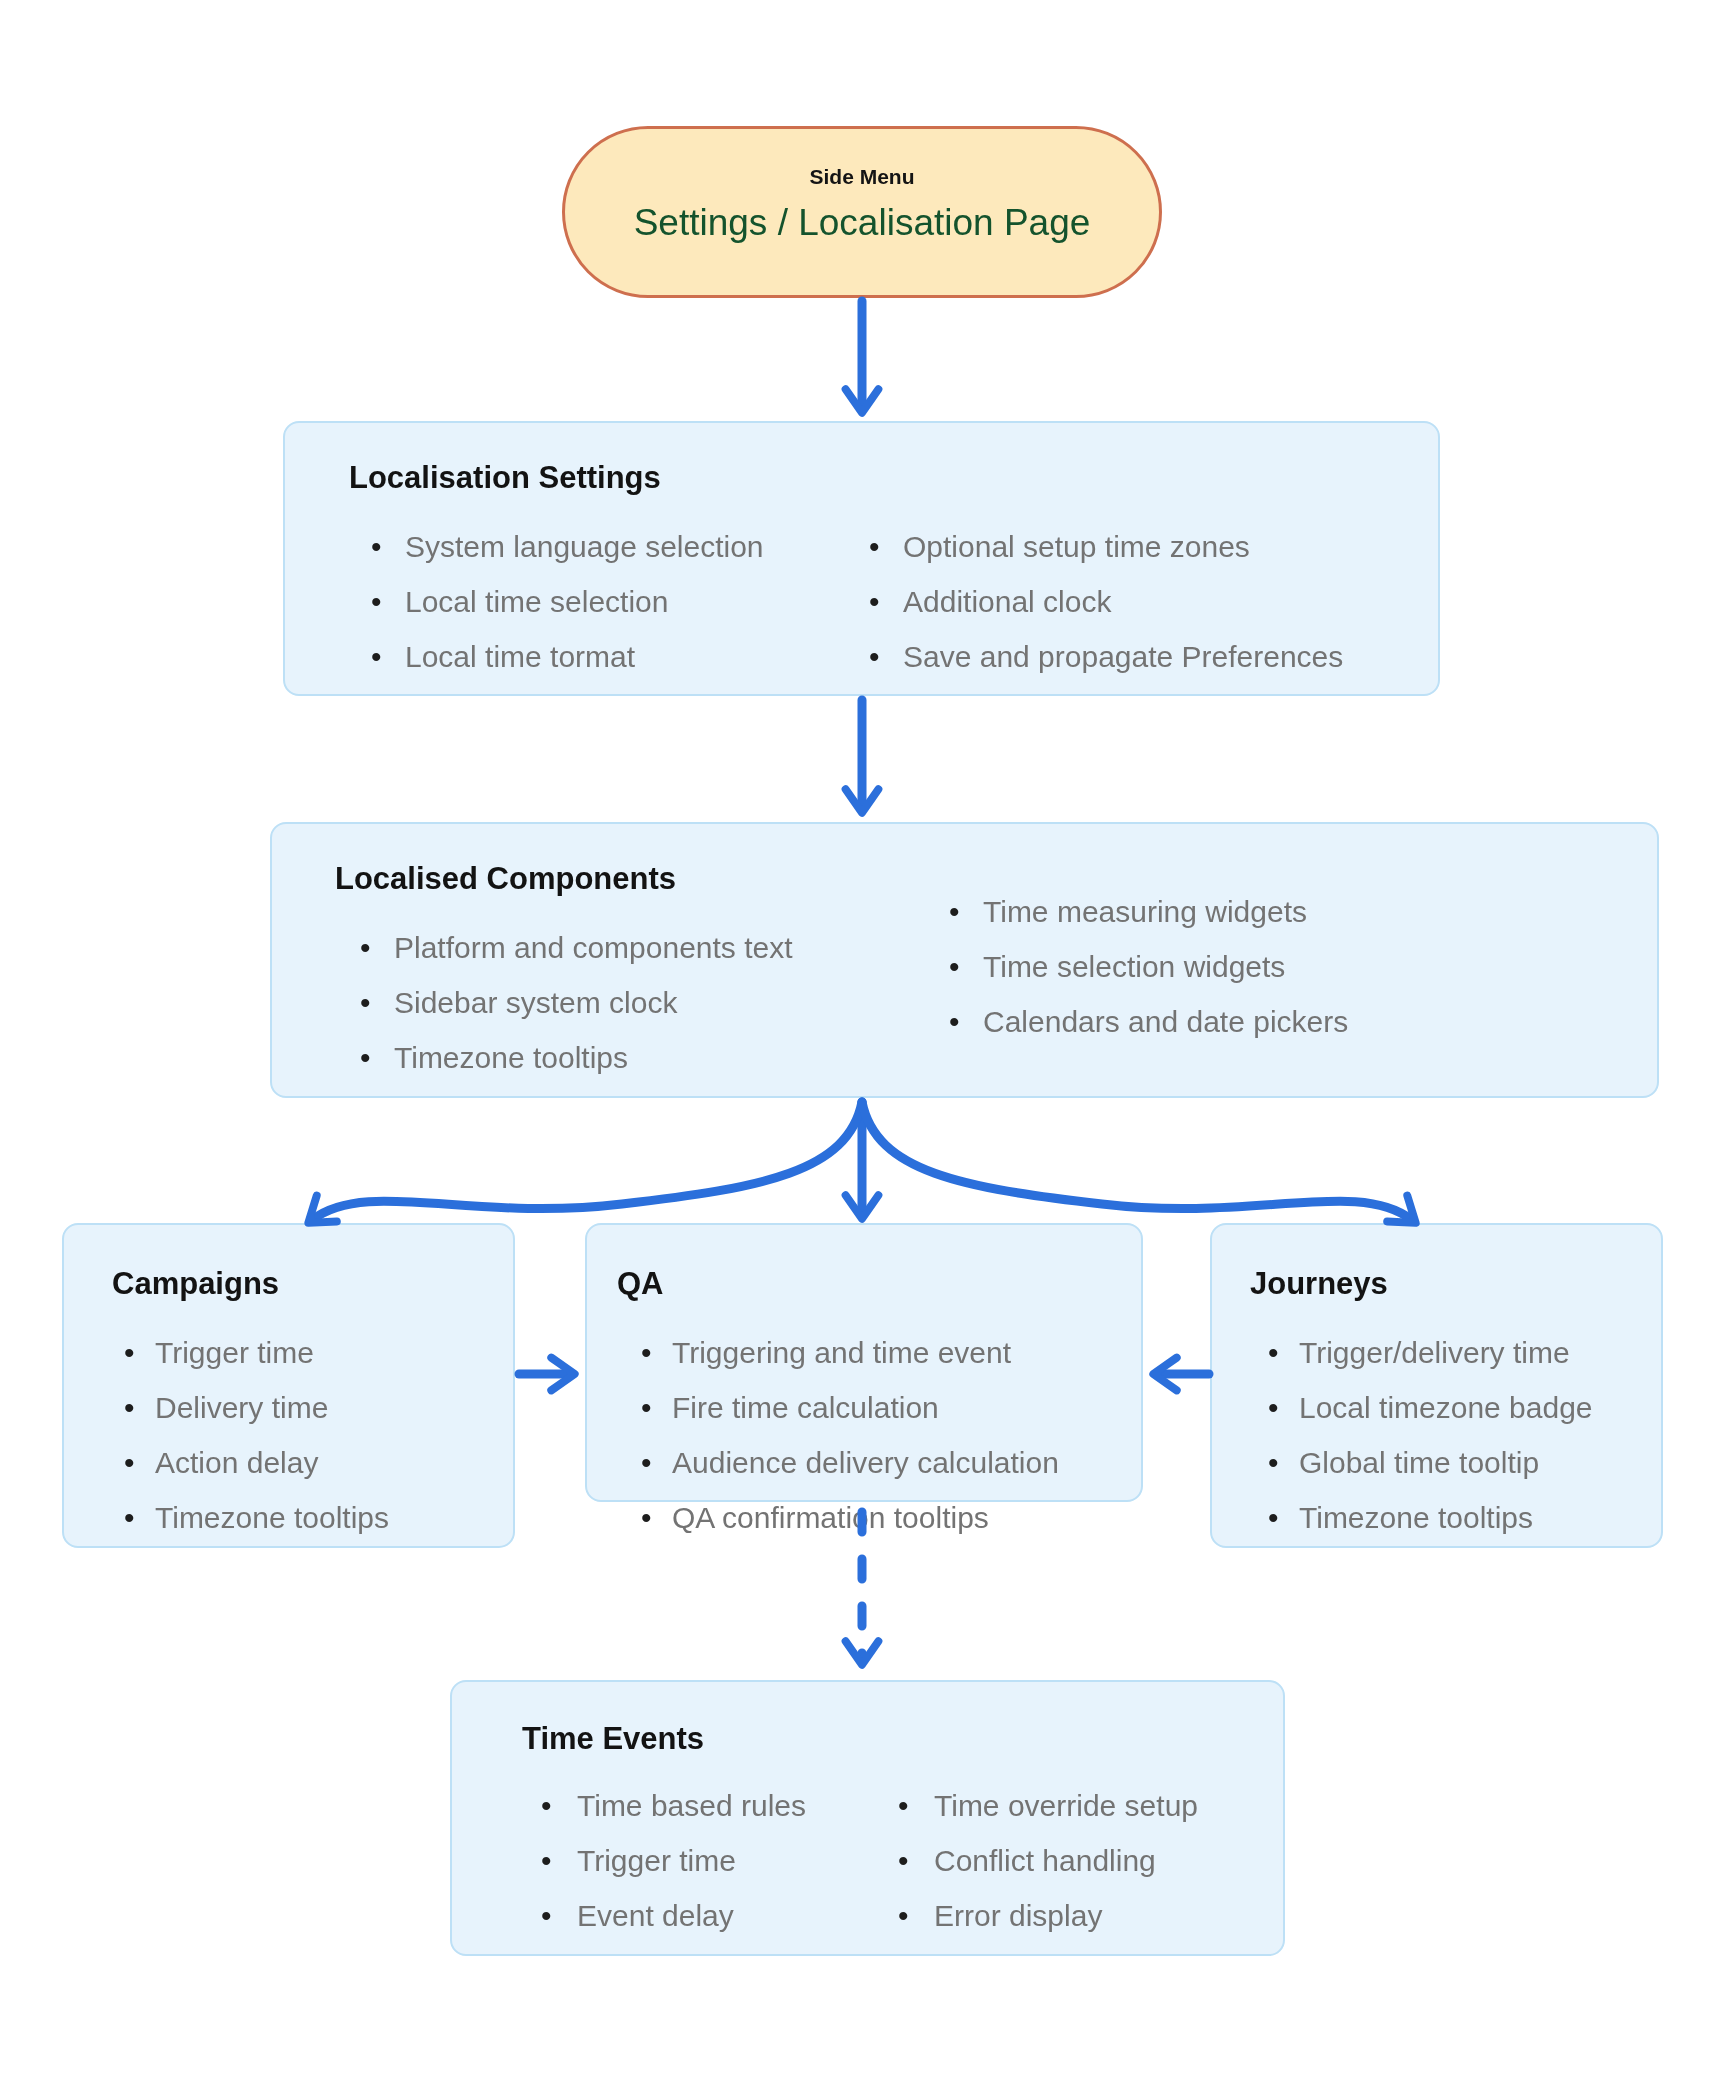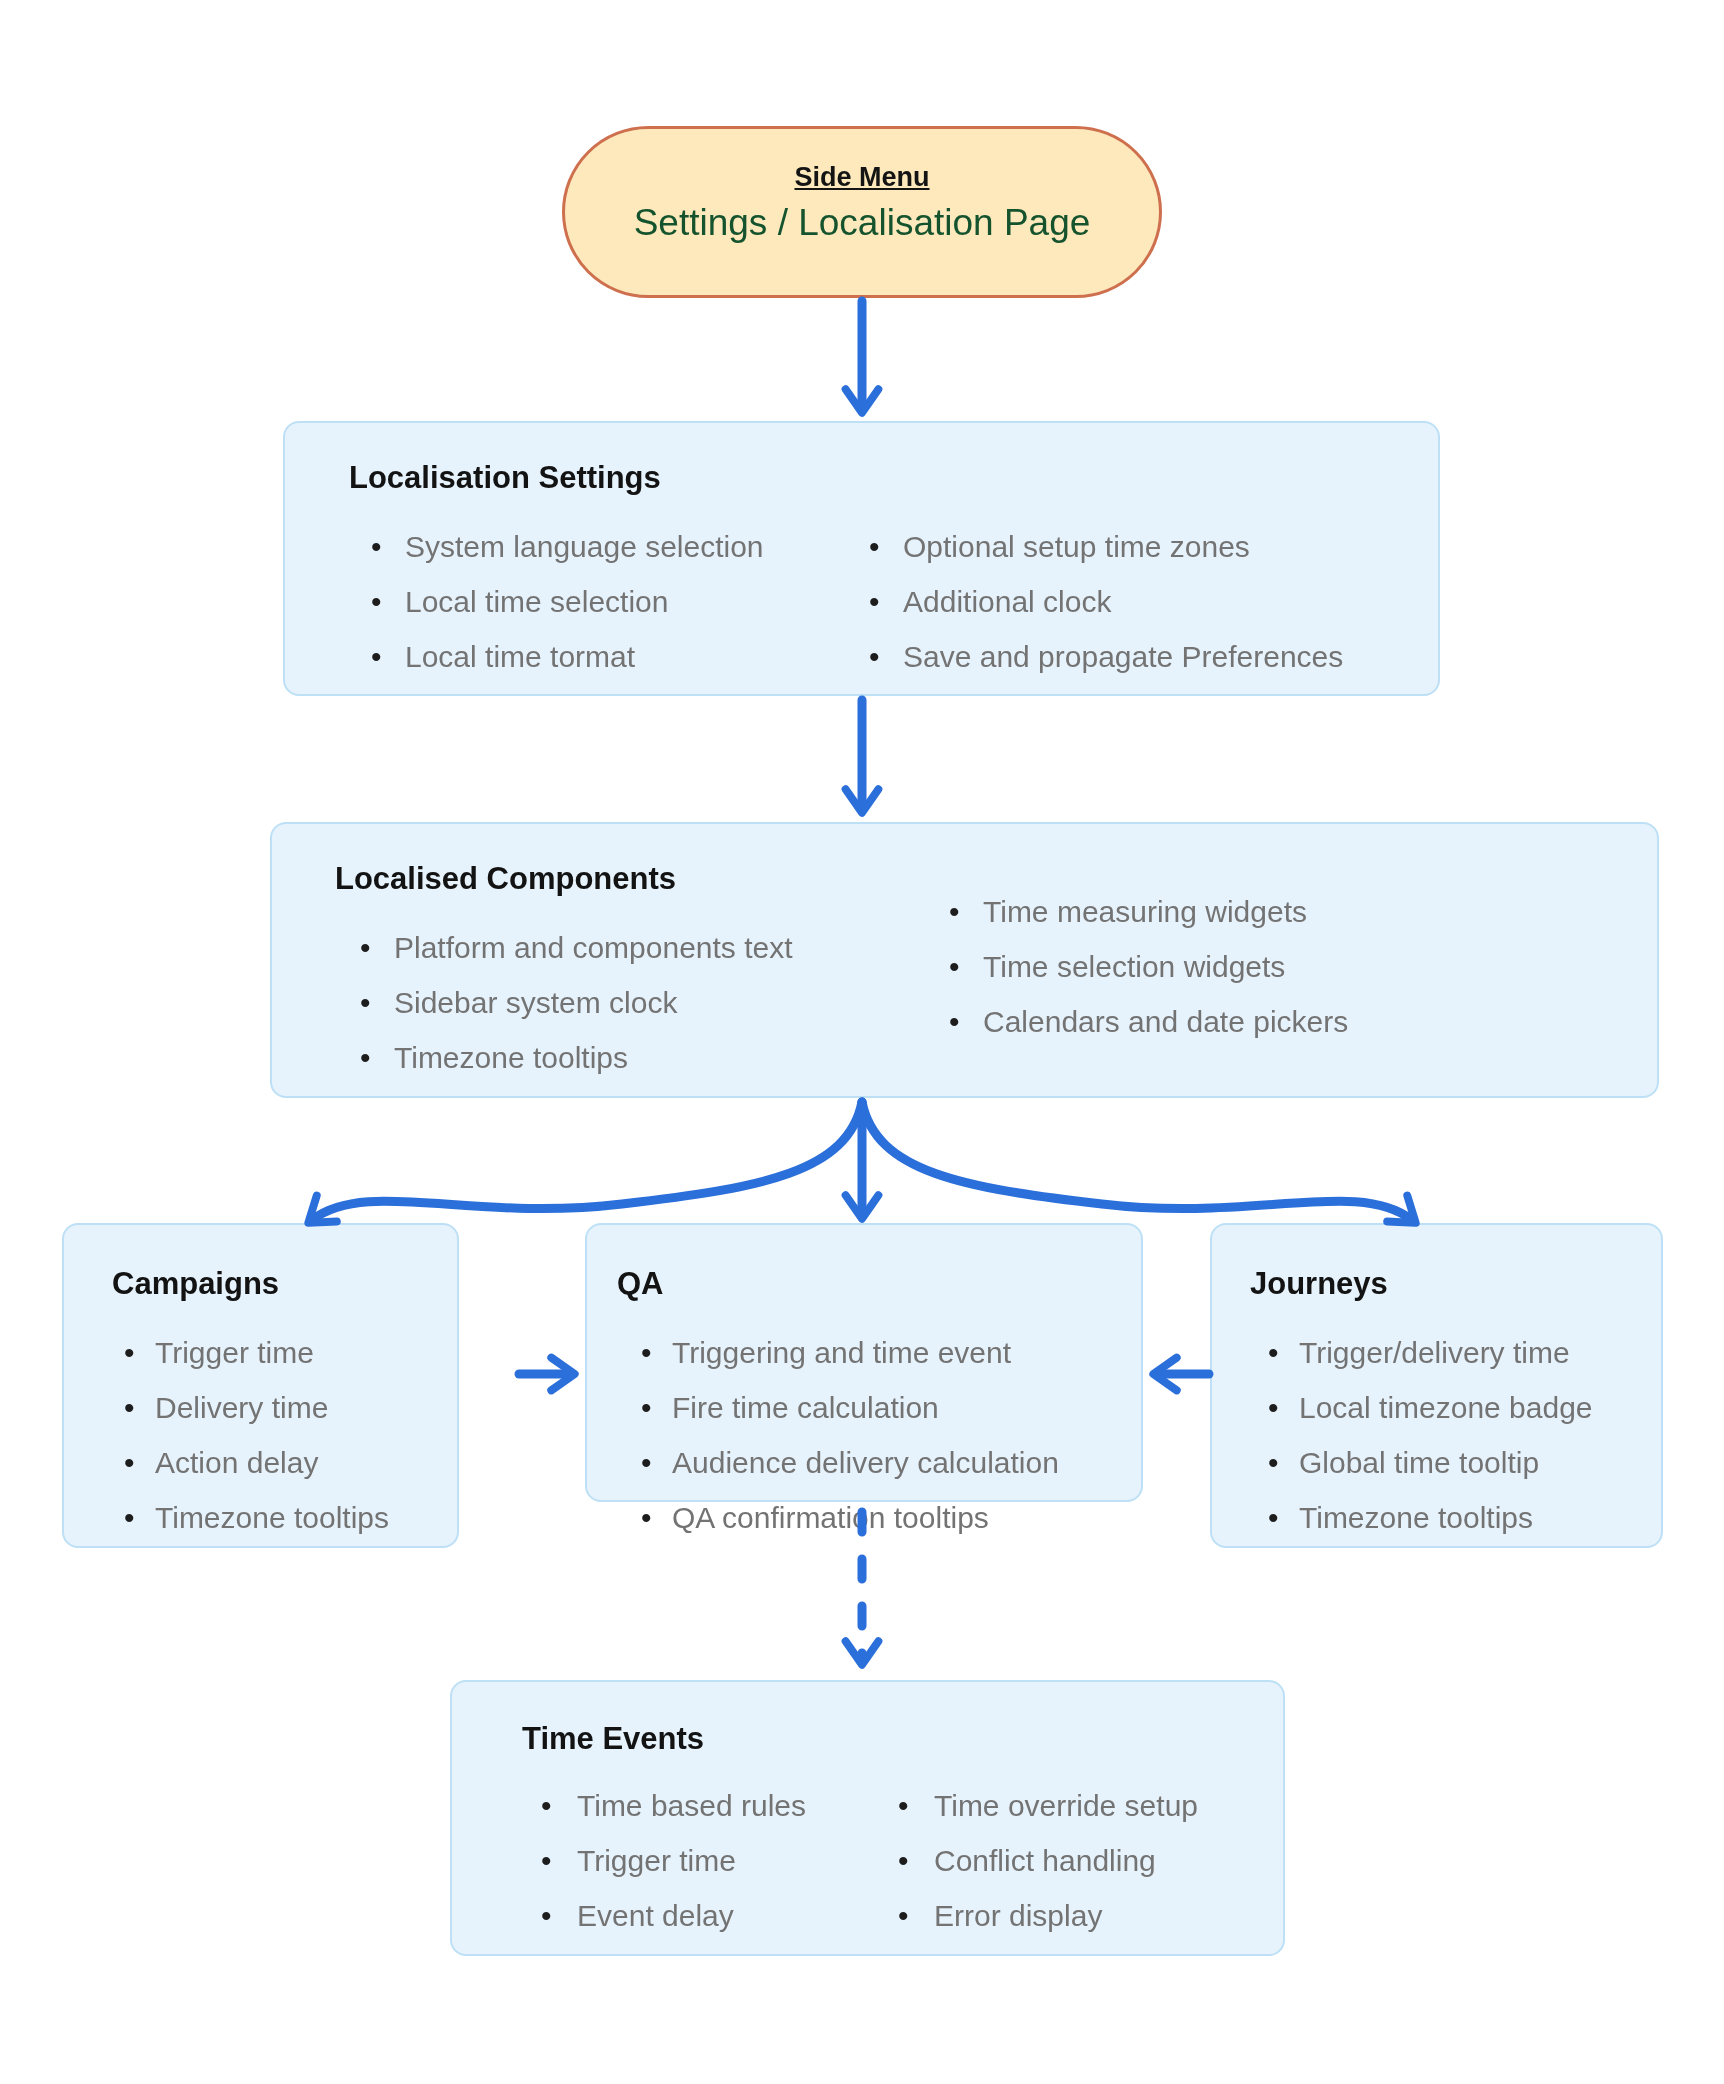--- a/index.html
+++ b/index.html
@@ -11,21 +11,21 @@
 
   .node { position:absolute; box-sizing:border-box; z-index:2; }
 
   .pill {
     background:var(--pill-fill,#FDE9BC);
     border:3px solid var(--pill-border,#CE6F4E);
     border-radius:90px;
     text-align:center;
     padding-top:26px;
   }
-  .pill-title { font-size:27px; font-weight:700; line-height:44px; color:#141414;text-decoration:underline; }
+  .pill-title { font-size:21px; font-weight:700; line-height:44px; color:#141414; }
   .pill-sub   { font-size:37px; line-height:48px; color:#14532d; }
 
   .box {
     background:var(--box-fill,#E7F3FC);
     border:2px solid var(--box-border,#BDE0F6);
     border-radius:16px;
   }
   .box-title { position:absolute; font-size:31px; font-weight:700; line-height:38px; color:#131313; white-space:nowrap;text-align:right; }
 
   ul.blist { list-style:none; margin:0; padding:0; position:absolute; }
@@ -84,21 +84,21 @@
       <li>Sidebar system clock</li>
       <li>Timezone tooltips</li>
     </ul>
     <ul class="blist pad34" style="left:677px; top:60px;">
       <li>Time measuring widgets</li>
       <li>Time selection widgets</li>
       <li>Calendars and date pickers</li>
     </ul>
   </div>
 
-  <div class="node box" style="left:62px; top:1223px; width:397px; height:325px;">
+  <div class="node box" style="left:62px; top:1223px; width:453px; height:325px;">
     <div class="box-title" style="left:48px; top:40px;">Campaigns</div>
     <ul class="blist pad31" style="left:60px; top:100px;">
       <li>Trigger time</li>
       <li>Delivery time</li>
       <li>Action delay</li>
       <li>Timezone tooltips</li>
     </ul>
   </div>
 
   <div class="node box" style="left:585px; top:1223px; width:558px; height:279px;">

